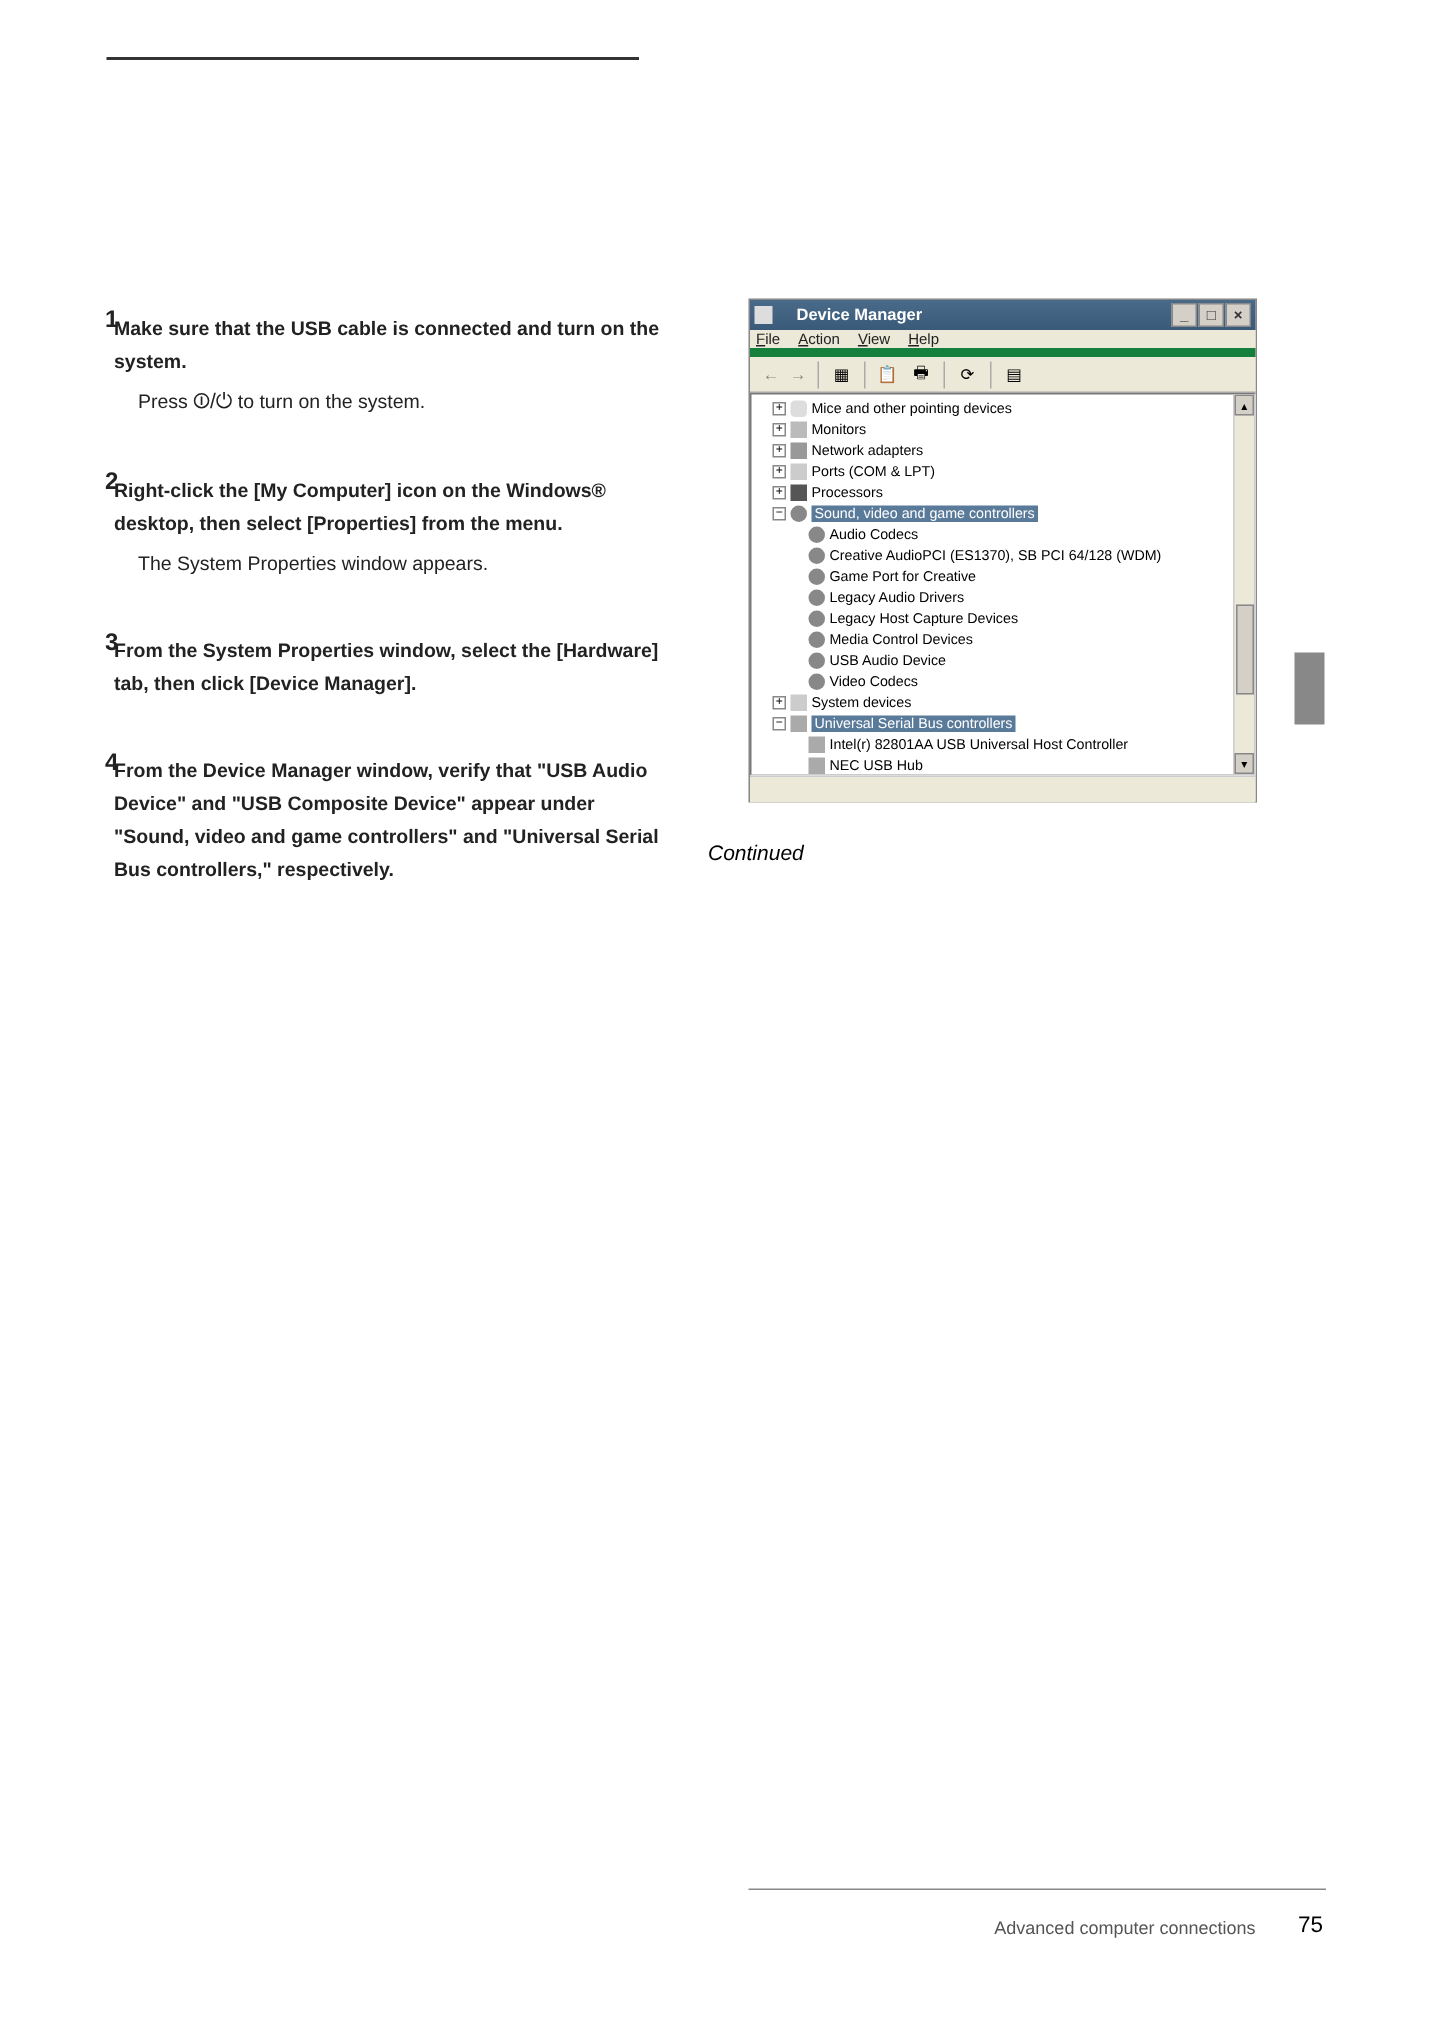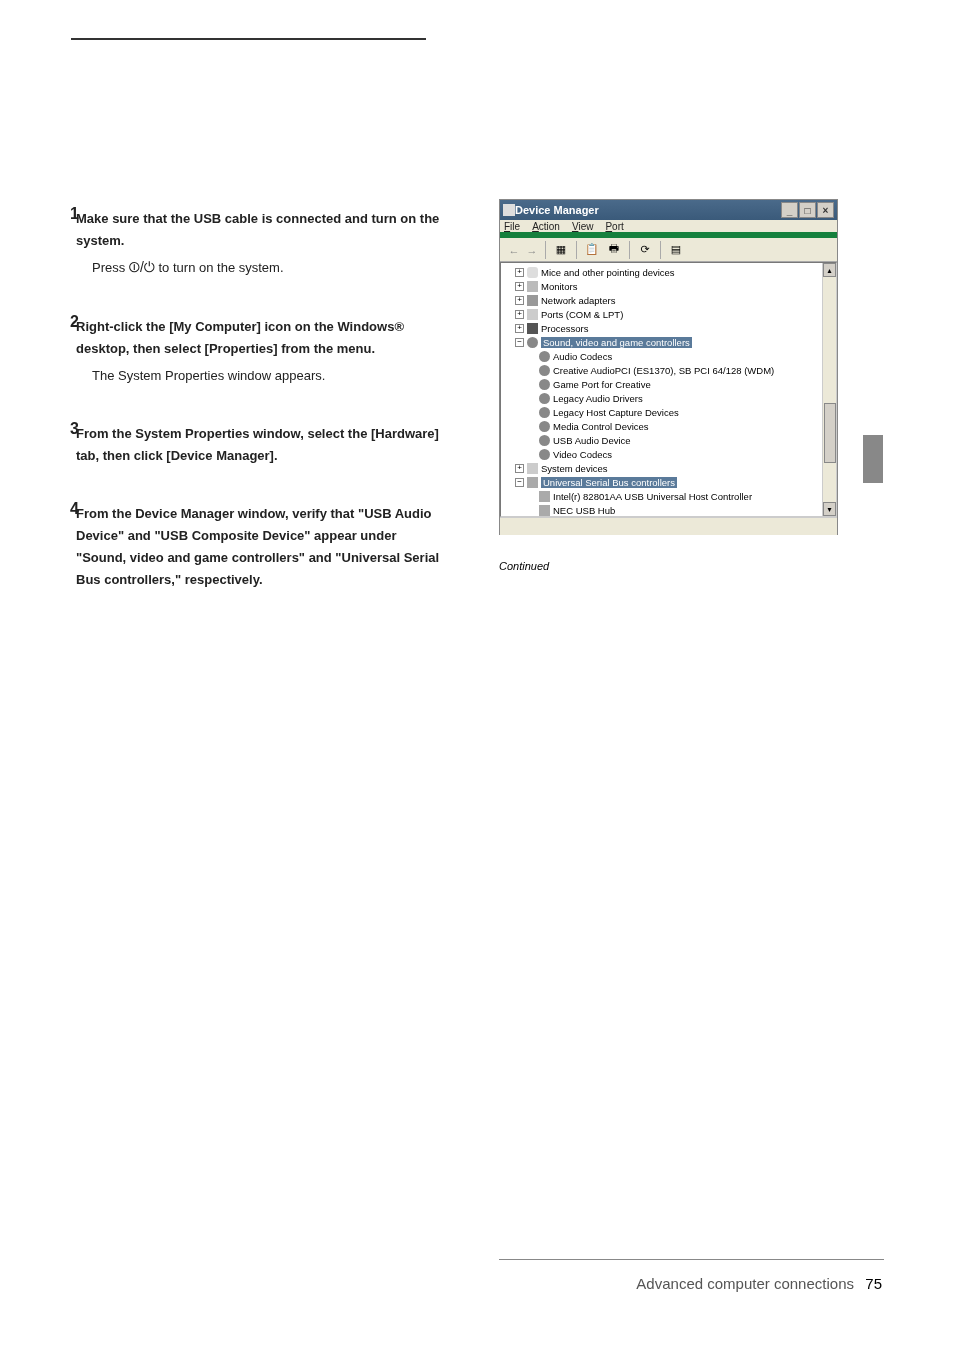--- a/index.html
+++ b/index.html
@@ -65,21 +65,21 @@
       display: flex;
       align-items: center;
       justify-content: space-between;
       padding: 0 3px;
       font-weight: bold;
       font-size: 11px;
     }
     .titlebar-left {
       display: flex;
       align-items: center;
-      gap: 0;
+      gap: 16px;
     }
     .titlebar-icon {
       width: 12px;
       height: 12px;
       background: #ddd;
       display: inline-block;
     }
     .titlebar-buttons {
       display: flex;
       gap: 1px;
@@ -237,22 +237,22 @@
       position: absolute;
       right: 71px;
       top: 435px;
       width: 20px;
       height: 48px;
       background: #888;
     }
     .page-footer {
       position: absolute;
       bottom: 60px;
-      right: 100px;
-      font-size: 15px;
+      right: 117px;
+      font-size: 12px;
       color: #555;
     }
     .footer-line {
       position: absolute;
       bottom: 92px;
       left: 499px;
       width: 385px;
       height: 1px;
       background: #888;
     }
@@ -265,22 +265,22 @@
     }
     .step-title {
       font-weight: bold;
       margin-left: 6px;
       margin-top: -19px;
       margin-bottom: 2px;
     }
     .continued {
       position: absolute;
       top: 560px;
-      left: 499px;
-      font-size: 11px;
+      left: 472px;
+      font-size: 14px;
       font-style: italic;
     }
   </style>
 </head>
 <body>
 
 <div class="top-line"></div>
 
 <div class="left-content">
   <div class="step">
@@ -318,21 +318,21 @@
       <div class="titlebar-btn">_</div>
       <div class="titlebar-btn">□</div>
       <div class="titlebar-btn close-btn">×</div>
     </div>
   </div>
 
   <div class="menubar">
     <span class="menu-item">File</span>
     <span class="menu-item">Action</span>
     <span class="menu-item">View</span>
-    <span class="menu-item">Port</span>
+    <span class="menu-item">Help</span>
   </div>
 
   <div class="toolbar">
     <div class="tb-arrow">←</div>
     <div class="tb-arrow">→</div>
     <div class="tb-sep"></div>
     <div class="tb-btn">▦</div>
     <div class="tb-sep"></div>
     <div class="tb-btn">📋</div>
     <div class="tb-btn">🖶</div>

